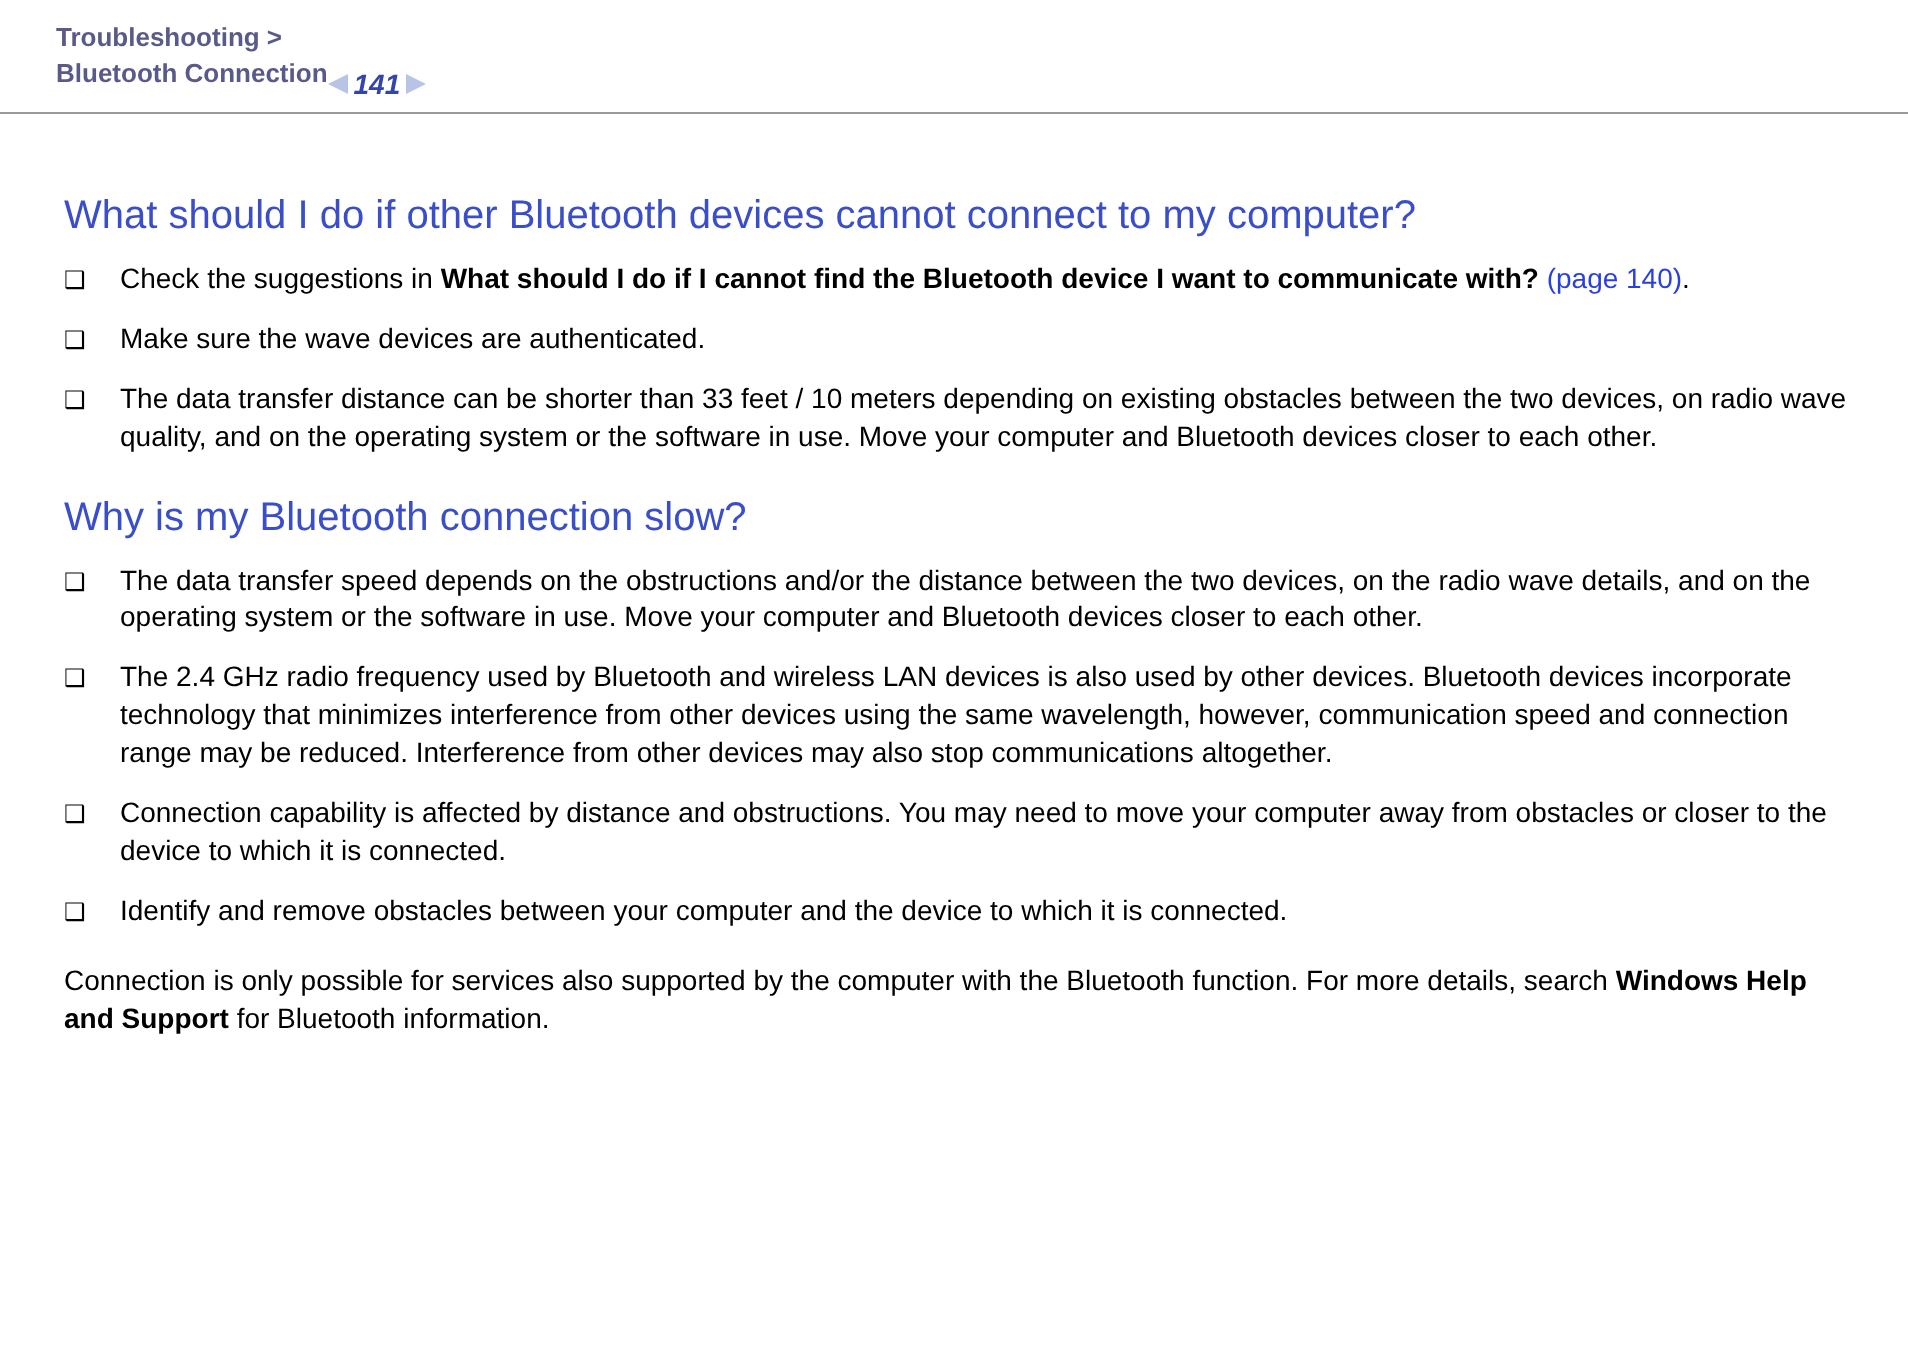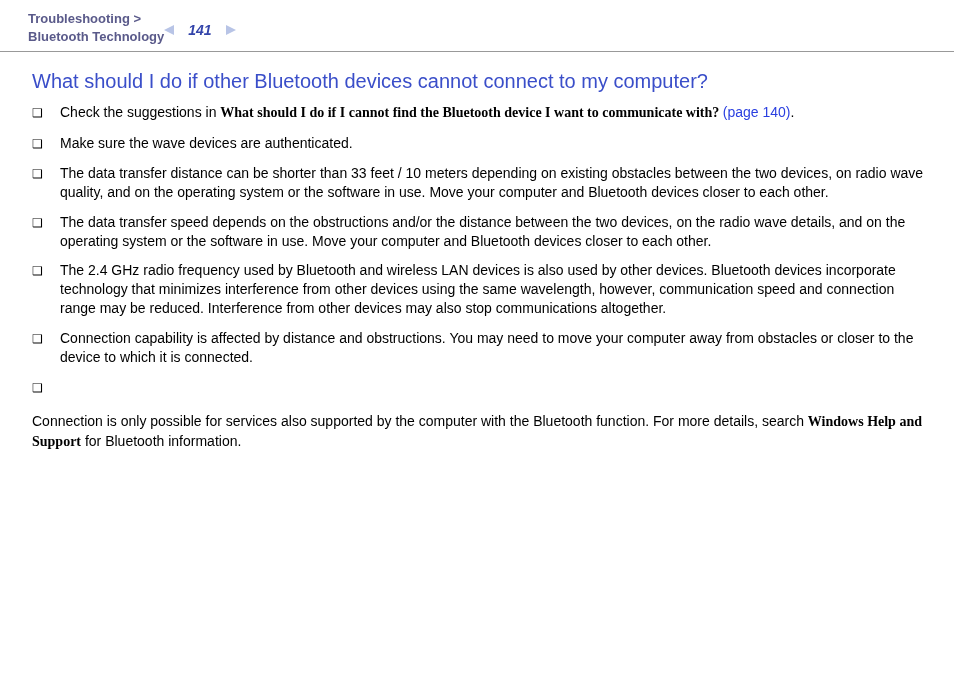--- a/index.html
+++ b/index.html
@@ -21,22 +21,22 @@
   }
   .breadcrumb {
     color: #5a5a8a;
     font-size: 13px;
     font-weight: bold;
     line-height: 1.35;
   }
   .pagerow {
     display: flex;
     align-items: center;
-    gap: 12px;
-    margin-top: 12px;
+    gap: 1px;
+    margin-top: 24px;
   }
   .arrow-left, .arrow-right {
     width: 0; height: 0;
     border-top: 5px solid transparent;
     border-bottom: 5px solid transparent;
   }
   .arrow-left  { border-right: 10px solid #b8c4e6; }
   .arrow-right { border-left: 10px solid #b8c4e6; }
   .pagenum {
     color: #3344aa;
@@ -47,21 +47,21 @@
   }
   .content {
     padding: 14px 28px 0 32px;
   }
   h2.q {
     color: #3a4ec9;
     font-weight: normal;
     font-size: 20px;
     margin: 20px 0 10px 0;
   }
-  h2.q:first-child { margin-top: 4px; }
+  h2.q:first-child { margin-top: 26px; }
   ul.bul {
     list-style: none;
     padding: 0;
     margin: 0;
   }
   ul.bul > li {
     display: flex;
     align-items: flex-start;
     margin-bottom: 11px;
     line-height: 1.35;
@@ -70,34 +70,34 @@
   .sq {
     flex: 0 0 14px;
     margin-right: 14px;
     margin-top: 2px;
     font-size: 12px;
   }
   .link {
     color: #2a3fe0;
     font-weight: normal;
   }
-  .bold { font-weight: bold; font-family: Liberation Serif, serif; }
+  .bold { font-weight: bold; }
   .para {
     font-size: 14px;
     line-height: 1.35;
     margin: 16px 0 0 0;
   }
 </style>
 </head>
 <body>
 
 <div class="header">
   <div class="breadcrumb">
     <span>Troubleshooting &gt;</span><br>
-    <span>Bluetooth Technology</span>
+    <span>Bluetooth Connection</span>
   </div>
   <div class="pagerow">
     <span class="arrow-left"></span>
     <span class="pagenum">141</span>
     <span class="arrow-right"></span>
   </div>
 </div>
 
 <div class="content">
 
@@ -112,35 +112,37 @@
     <li>
       <span class="sq">❑</span>
       <span>Make sure the wave devices are authenticated.</span>
     </li>
     <li>
       <span class="sq">❑</span>
       <span>The data transfer distance can be shorter than 33 feet / 10 meters depending on existing obstacles between the two devices, on radio wave quality, and on the operating system or the software in use. Move your computer and Bluetooth devices closer to each other.</span>
     </li>
   </ul>
 
+  <h2 class="q">Why is my Bluetooth connection slow?</h2>
   <ul class="bul">
     <li>
       <span class="sq">❑</span>
       <span>The data transfer speed depends on the obstructions and/or the distance between the two devices, on the radio wave details, and on the operating system or the software in use. Move your computer and Bluetooth devices closer to each other.</span>
     </li>
     <li>
       <span class="sq">❑</span>
       <span>The 2.4 GHz radio frequency used by Bluetooth and wireless LAN devices is also used by other devices. Bluetooth devices incorporate technology that minimizes interference from other devices using the same wavelength, however, communication speed and connection range may be reduced. Interference from other devices may also stop communications altogether.</span>
     </li>
     <li>
       <span class="sq">❑</span>
       <span>Connection capability is affected by distance and obstructions. You may need to move your computer away from obstacles or closer to the device to which it is connected.</span>
     </li>
     <li>
       <span class="sq">❑</span>
+      <span>Identify and remove obstacles between your computer and the device to which it is connected.</span>
     </li>
   </ul>
 
   <p class="para">
     <span>Connection is only possible for services also supported by the computer with the Bluetooth function. For more details, search </span><span class="bold">Windows Help and Support</span><span> for Bluetooth information.</span>
   </p>
 
 </div>
 
 </body></html>

